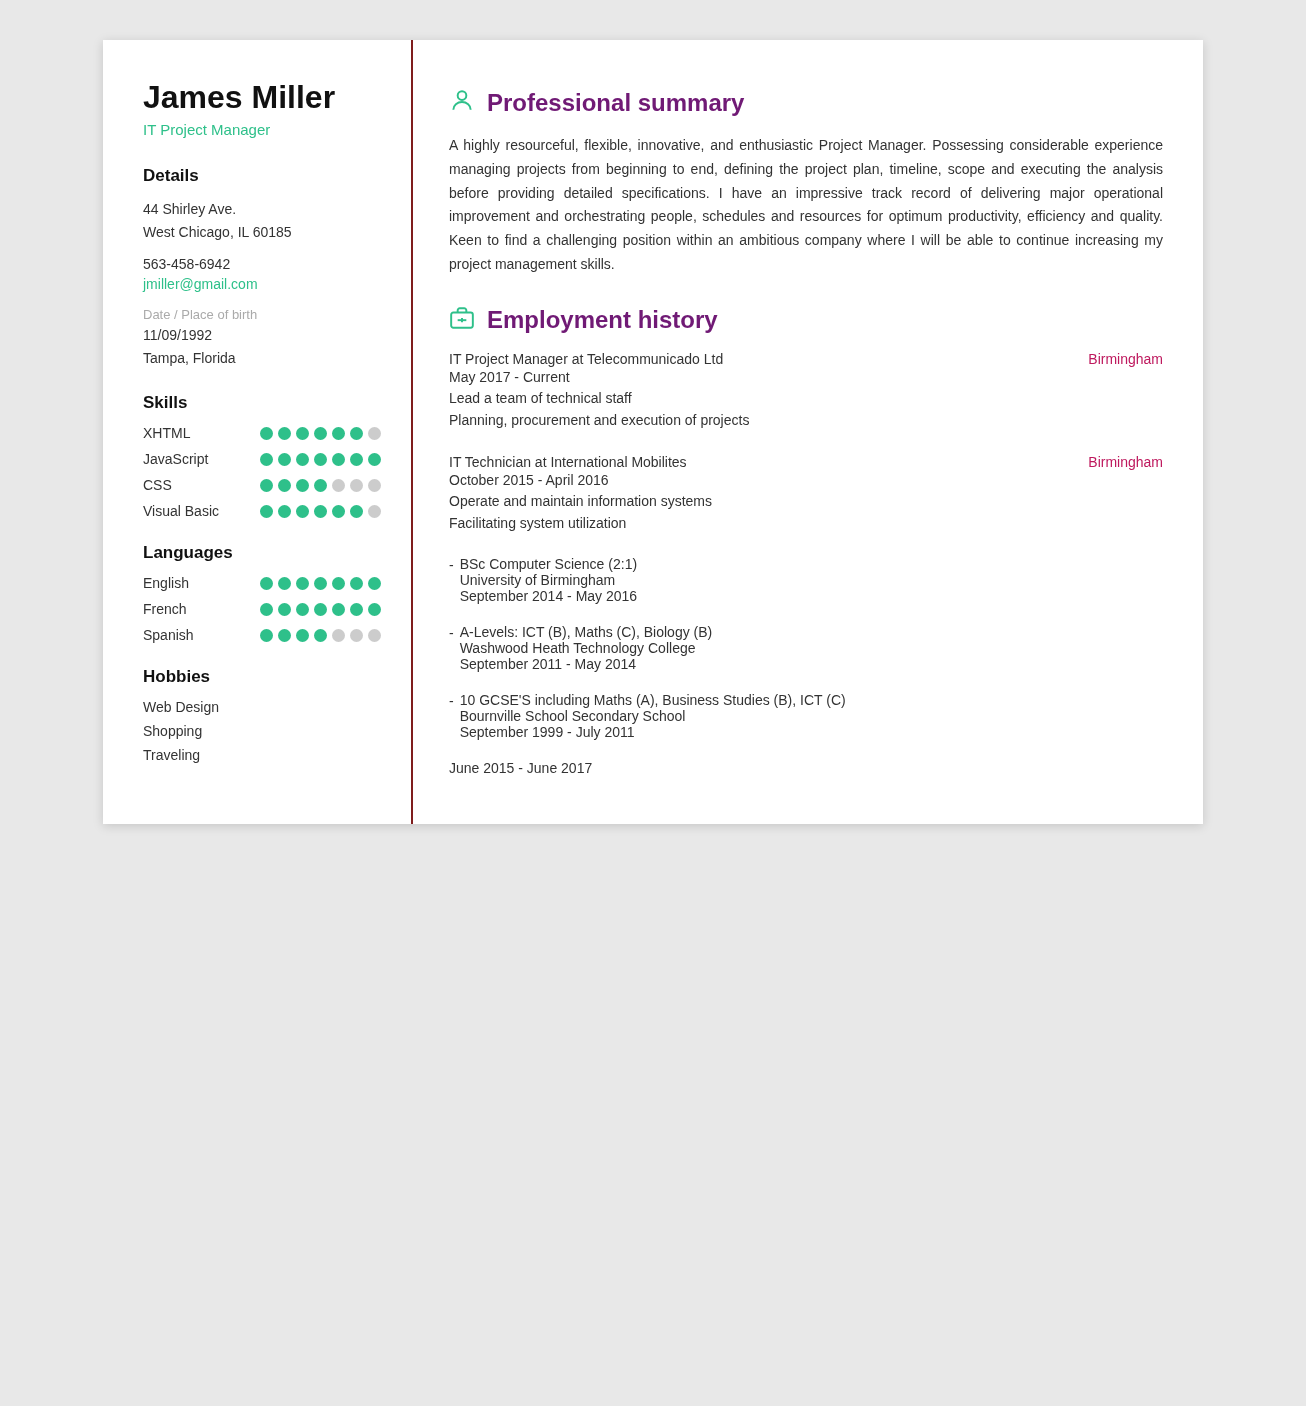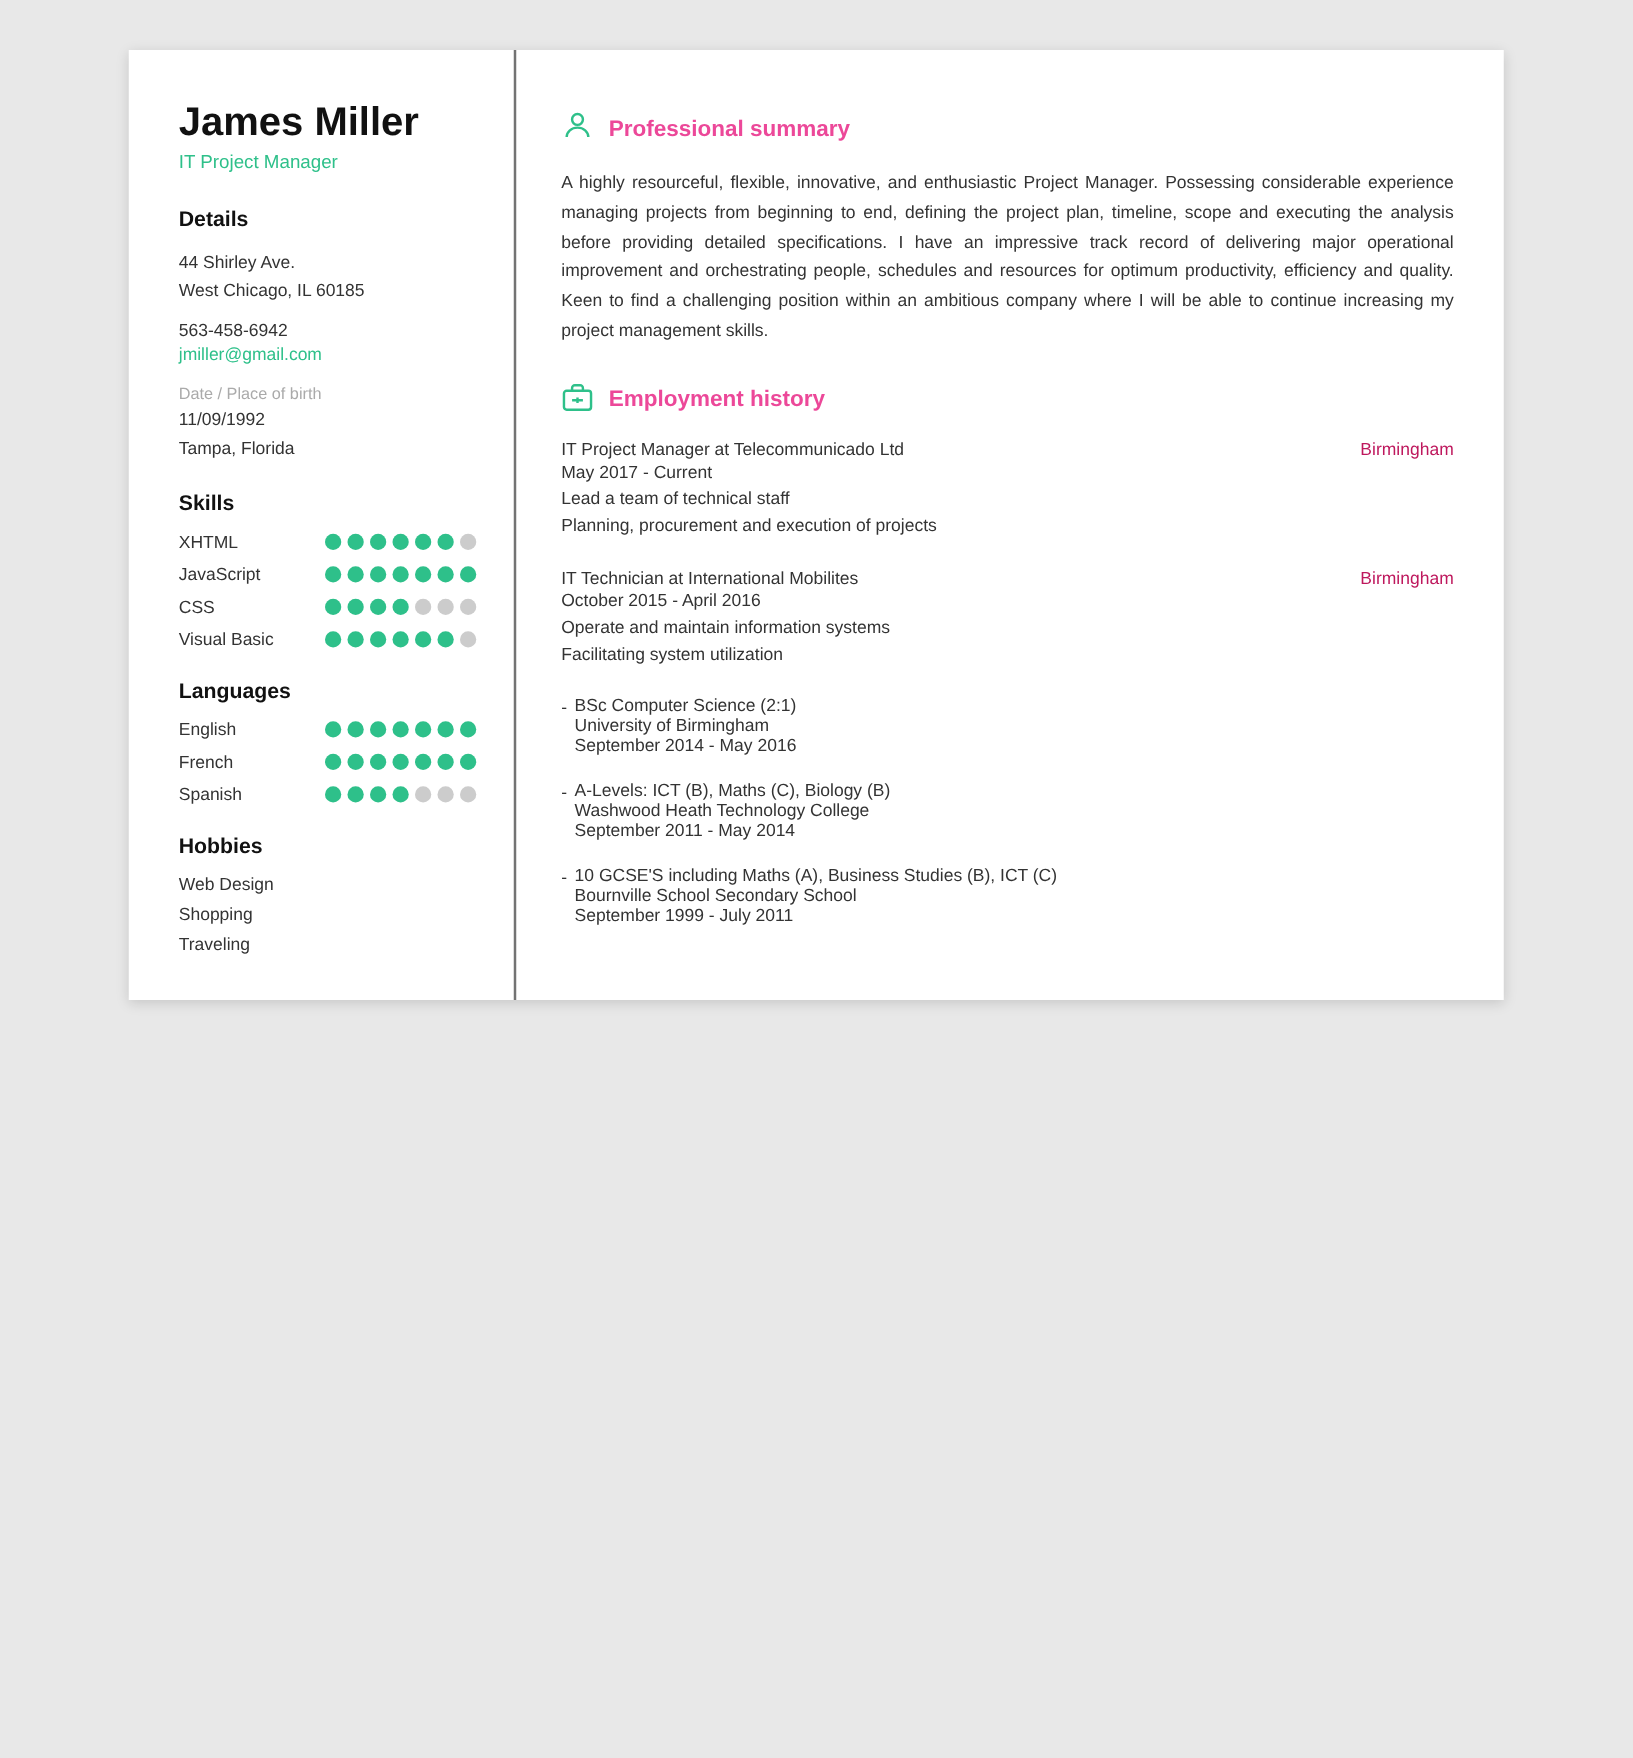--- a/index.html
+++ b/index.html
@@ -16,21 +16,21 @@
       background: #fff;
       width: 1100px;
       display: flex;
       box-shadow: 0 2px 10px rgba(0,0,0,0.15);
     }
     
     .left-col {
       width: 310px;
       min-width: 310px;
       padding: 40px 30px 16px 40px;
-      border-right: 2px solid #737373;
+      border-right: 2px solid #7f1d1d;
     }
     .name {
       font-size: 32px;
       font-weight: 900;
       color: #111;
       line-height: 1.1;
       margin-bottom: 6px;
     }
     .job-title {
       color: #2ec08a;
@@ -99,23 +99,23 @@
       padding: 40px 40px 40px 36px;
     }
     .section-header {
       display: flex;
       align-items: center;
       gap: 12px;
       margin-bottom: 16px;
       margin-top: 8px;
     }
     .section-title-right {
-      font-size: 18px;
+      font-size: 24px;
       font-weight: 700;
-      color: #ec4899;
+      color: #701a75;
       text-align: right;
     }
     .section-icon {
       color: #2ec08a;
       font-size: 22px;
       line-height: 1;
     }
     .summary-text {
       font-size: 14px;
       color: #333;
@@ -384,17 +384,18 @@
           <div class="edu-content">
             <div class="edu-title">10 GCSE'S including Maths (A), Business Studies (B), ICT (C)</div>
             <div class="edu-school">Bournville School Secondary School</div>
             <div class="edu-dates">September 1999 - July 2011</div>
           </div>
         </div>
       </div>
 
     <div id="honors-list">
         <div class="honor-entry">
+          <div class="honor-dates">June 2015 - June 2017</div>
         </div>
       </div>
 
   </div>
 </div>
 
 </body></html>

